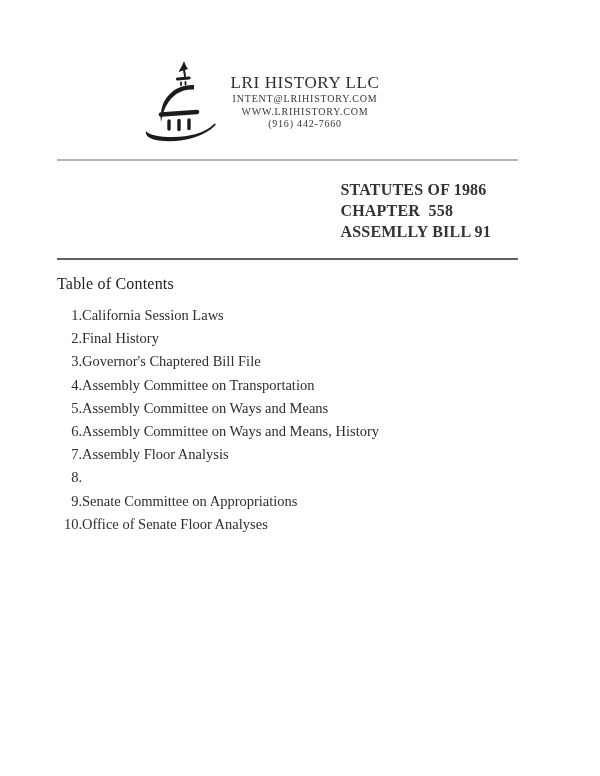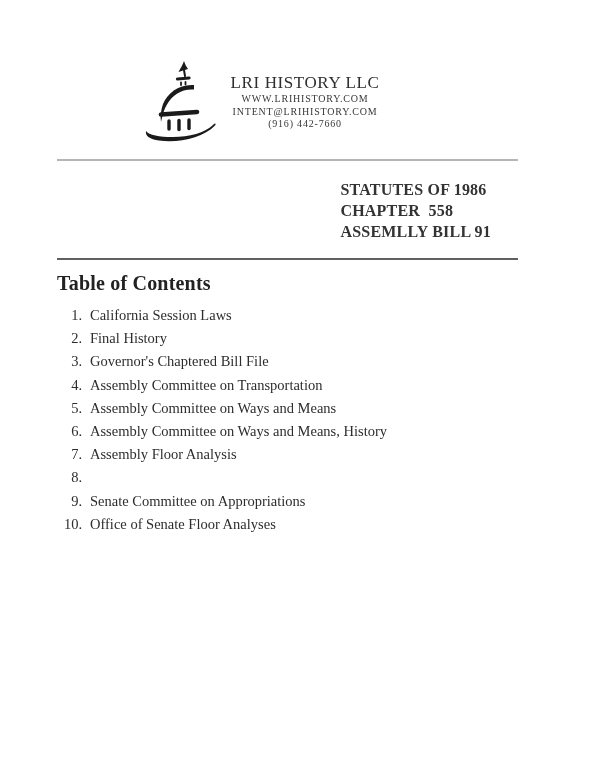--- a/index.html
+++ b/index.html
@@ -34,33 +34,33 @@
   .rule-dark  { top: 258px; height: 1.5px; background: #606060; }
   .reference {
     position: absolute; top: 179px; right: 109px;
     text-align: left;
     font-weight: bold; font-size: 16px; line-height: 21px;
     letter-spacing: 0.2px; color: #333333;
   }
   .reference .ref-line { white-space: pre; }
   .toc-heading {
     position: absolute; left: 57px; top: 274px;
-    font-weight: bold; font-size: 20px; line-height: 19px;
+    font-weight: normal; font-size: 16px; line-height: 19px;
     letter-spacing: 0.2px; color: #222222;
   }
   .toc-list {
     position: absolute; left: 0; top: 304px; width: 600px;
     list-style: none;
   }
   .toc-row {
     display: flex; align-items: center;
     height: 23.2px; font-size: 14.5px; color: #2d2d2d;
   }
   .toc-num { flex: none; width: 82px; text-align: right; }
-  .toc-label { margin-left: 8px; white-space: pre; }
+  .toc-label { white-space: pre; }
 </style>
 </head>
 <body>
 
 <div class="logo">
   <svg width="78" height="84" viewBox="0 0 78 84" xmlns="http://www.w3.org/2000/svg">
     <g fill="#1b1b1b" stroke="#1b1b1b">
 
       <path d="M43,2 C44,5 45.5,8 47,10 L37.5,13 C39.5,9.5 41.5,6 43,2 Z" stroke="none"></path>
       <line x1="43" y1="11" x2="44" y2="17" stroke-width="2" stroke-linecap="round"></line>
@@ -77,22 +77,22 @@
       <line x1="38" y1="61.5" x2="38" y2="70.5" stroke-width="3.4" stroke-linecap="round"></line>
       <line x1="48" y1="61" x2="48" y2="69.5" stroke-width="3.4" stroke-linecap="round"></line>
 
       <path d="M5,72 C4,77 9,80.5 18,81.5 C38,84 62,79 74,66.5 C75.5,64.5 74,63.5 72.5,65.5 C64,74 48,78 32,78 C18,78 8,76 5,72 Z" stroke="none"></path>
     </g>
   </svg>
 </div>
 
 <div class="header-text">
   <div class="company">LRI HISTORY LLC</div>
+  <div class="contact-line">INTENT@LRIHISTORY.COM</div>
   <div class="contact-line">WWW.LRIHISTORY.COM</div>
-  <div class="contact-line">INTENT@LRIHISTORY.COM</div>
   <div class="contact-line">(916) 442-7660</div>
 </div>
 
 <div class="rule rule-light"></div>
 
 <div class="reference">
   <div class="ref-line">STATUTES OF 1986</div>
   <div class="ref-line">CHAPTER  558</div>
   <div class="ref-line">ASSEMLLY BILL 91</div>
 </div>

